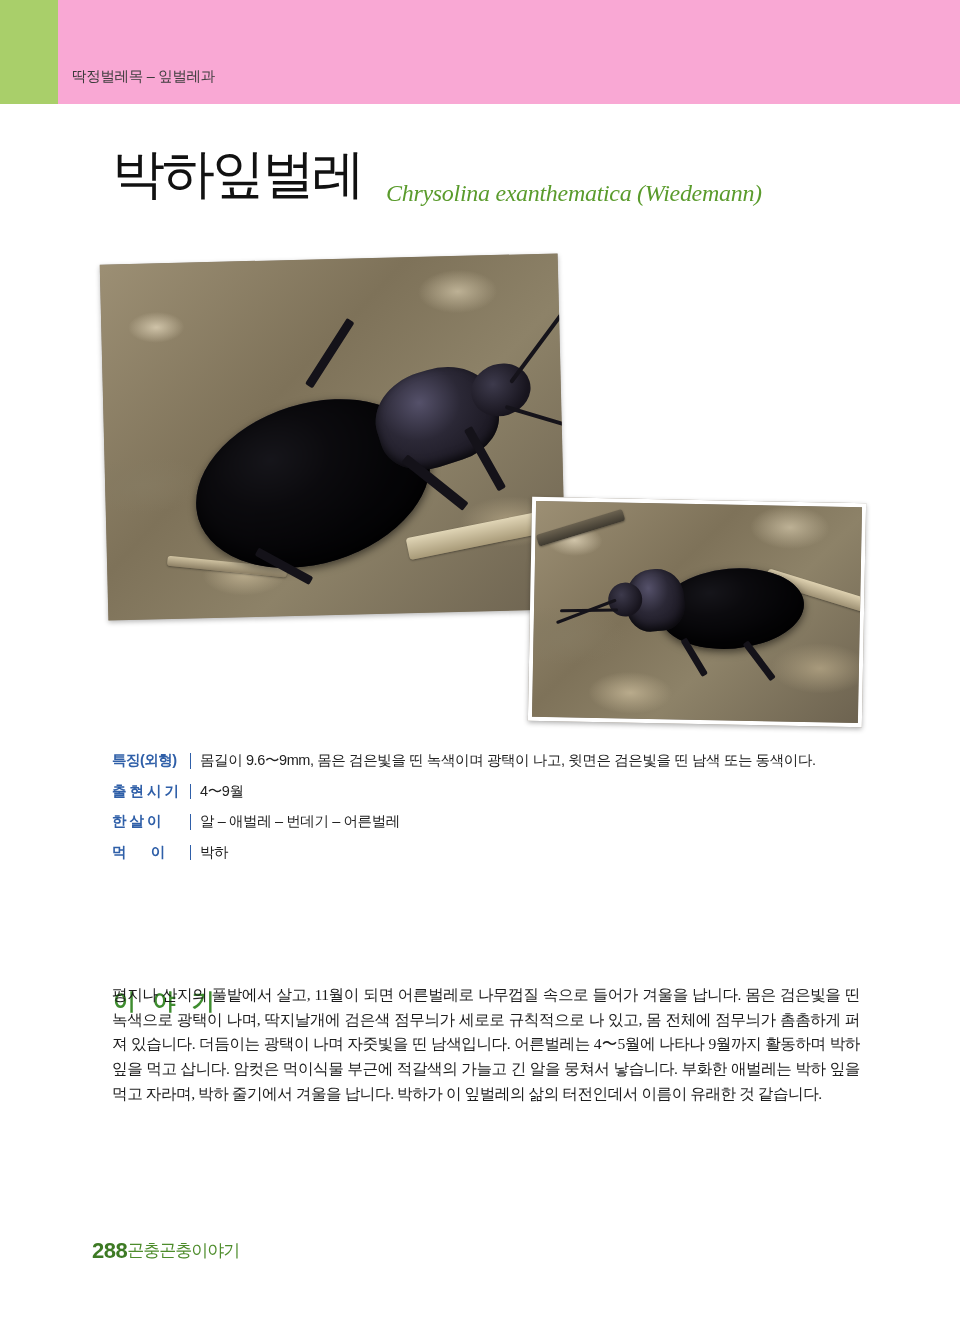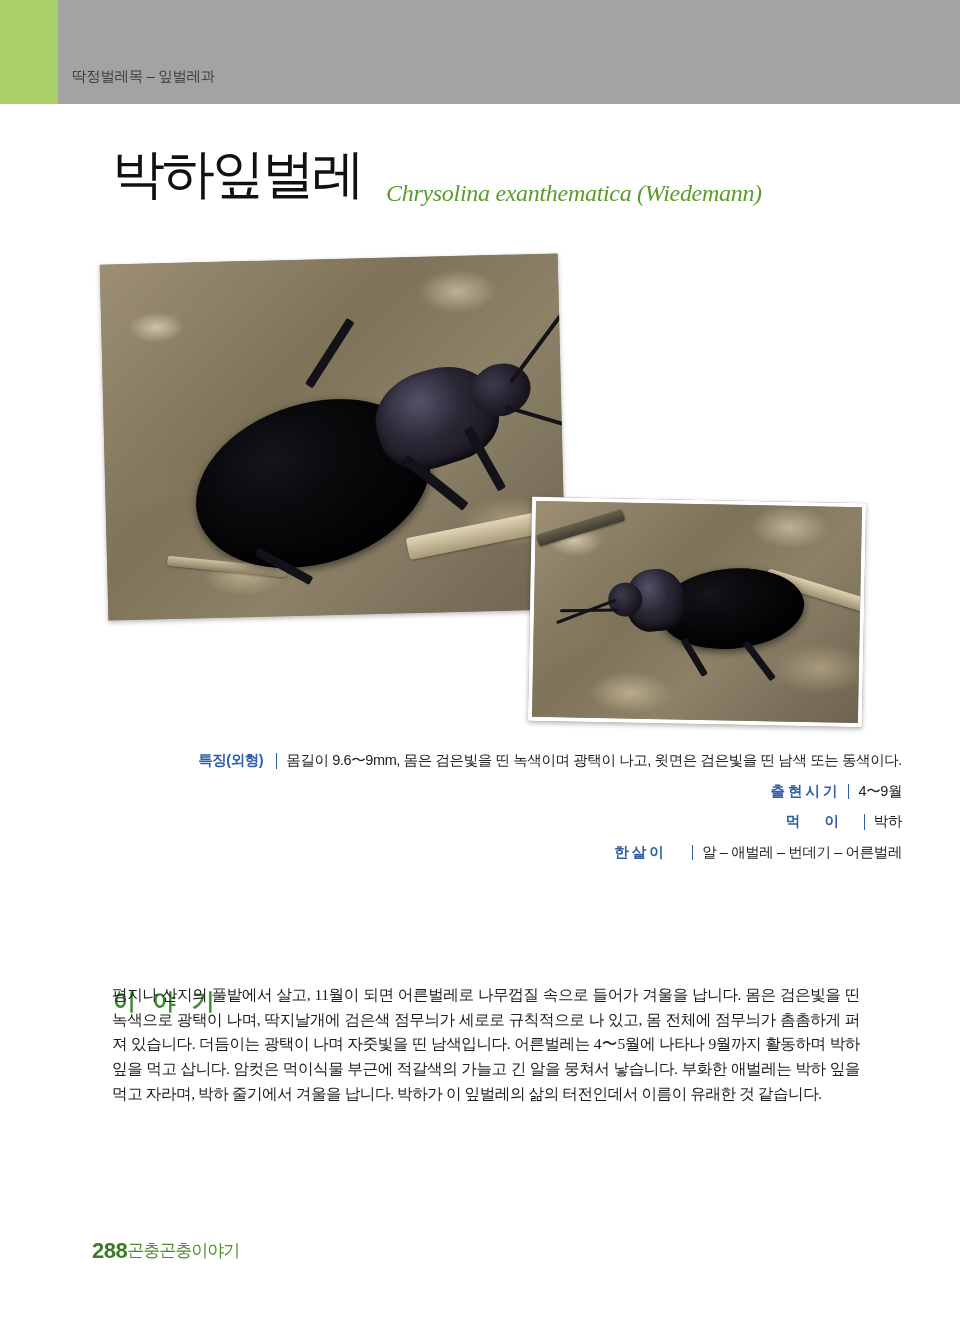--- a/index.html
+++ b/index.html
@@ -15,21 +15,21 @@
     overflow: hidden;
   }
 
   
   .header-band {
     position: absolute;
     top: 0;
     left: 0;
     width: 960px;
     height: 104px;
-    background: #a3a3a3;
+    background: #f9a8d4;
   }
   .header-green-block {
     position: absolute;
     top: 0;
     left: 0;
     width: 58px;
     height: 104px;
     background: #a9cf6a;
   }
   .header-breadcrumb {
@@ -160,21 +160,20 @@
   .facts {
     position: absolute;
     top: 751px;
     left: 112px;
     width: 790px;
   }
   .fact-row {
     display: flex;
     align-items: baseline;
     margin-bottom: 11px;
-    justify-content: flex-end;
   }
   .fact-label {
     width: 78px;
     flex: none;
     font-size: 14.5px;
     font-weight: bold;
     color: #2f5fa8;
     letter-spacing: -0.5px;
     white-space: pre;
   }
@@ -297,29 +296,29 @@
     <div class="fact-label">특징(외형)</div>
     <div class="fact-bar"></div>
     <div class="fact-value">몸길이 9.6〜9mm, 몸은 검은빛을 띤 녹색이며 광택이 나고, 윗면은 검은빛을 띤 남색 또는 동색이다.</div>
   </div>
   <div class="fact-row">
     <div class="fact-label">출 현 시 기</div>
     <div class="fact-bar"></div>
     <div class="fact-value">4〜9월</div>
   </div>
   <div class="fact-row">
+    <div class="fact-label">한 살 이</div>
+    <div class="fact-bar"></div>
+    <div class="fact-value">알 – 애벌레 – 번데기 – 어른벌레</div>
+  </div>
+  <div class="fact-row">
     <div class="fact-label">먹       이</div>
     <div class="fact-bar"></div>
     <div class="fact-value">박하</div>
   </div>
-  <div class="fact-row">
-    <div class="fact-label">한 살 이</div>
-    <div class="fact-bar"></div>
-    <div class="fact-value">알 – 애벌레 – 번데기 – 어른벌레</div>
-  </div>
 </div>
 
 <div class="story-heading">이 야 기</div>
 <div class="story-body">평지나 산지의 풀밭에서 살고, 11월이 되면 어른벌레로 나무껍질 속으로 들어가 겨울을 납니다. 몸은 검은빛을 띤 녹색으로 광택이 나며, 딱지날개에 검은색 점무늬가 세로로 규칙적으로 나 있고, 몸 전체에 점무늬가 촘촘하게 퍼져 있습니다. 더듬이는 광택이 나며 자줏빛을 띤 남색입니다. 어른벌레는 4〜5월에 나타나 9월까지 활동하며 박하 잎을 먹고 삽니다. 암컷은 먹이식물 부근에 적갈색의 가늘고 긴 알을 뭉쳐서 낳습니다. 부화한 애벌레는 박하 잎을 먹고 자라며, 박하 줄기에서 겨울을 납니다. 박하가 이 잎벌레의 삶의 터전인데서 이름이 유래한 것 같습니다.</div>
 
 <div class="footer">
   <div class="footer-page">288</div>
   <div class="footer-text">곤충곤충이야기</div>
 </div>
 

